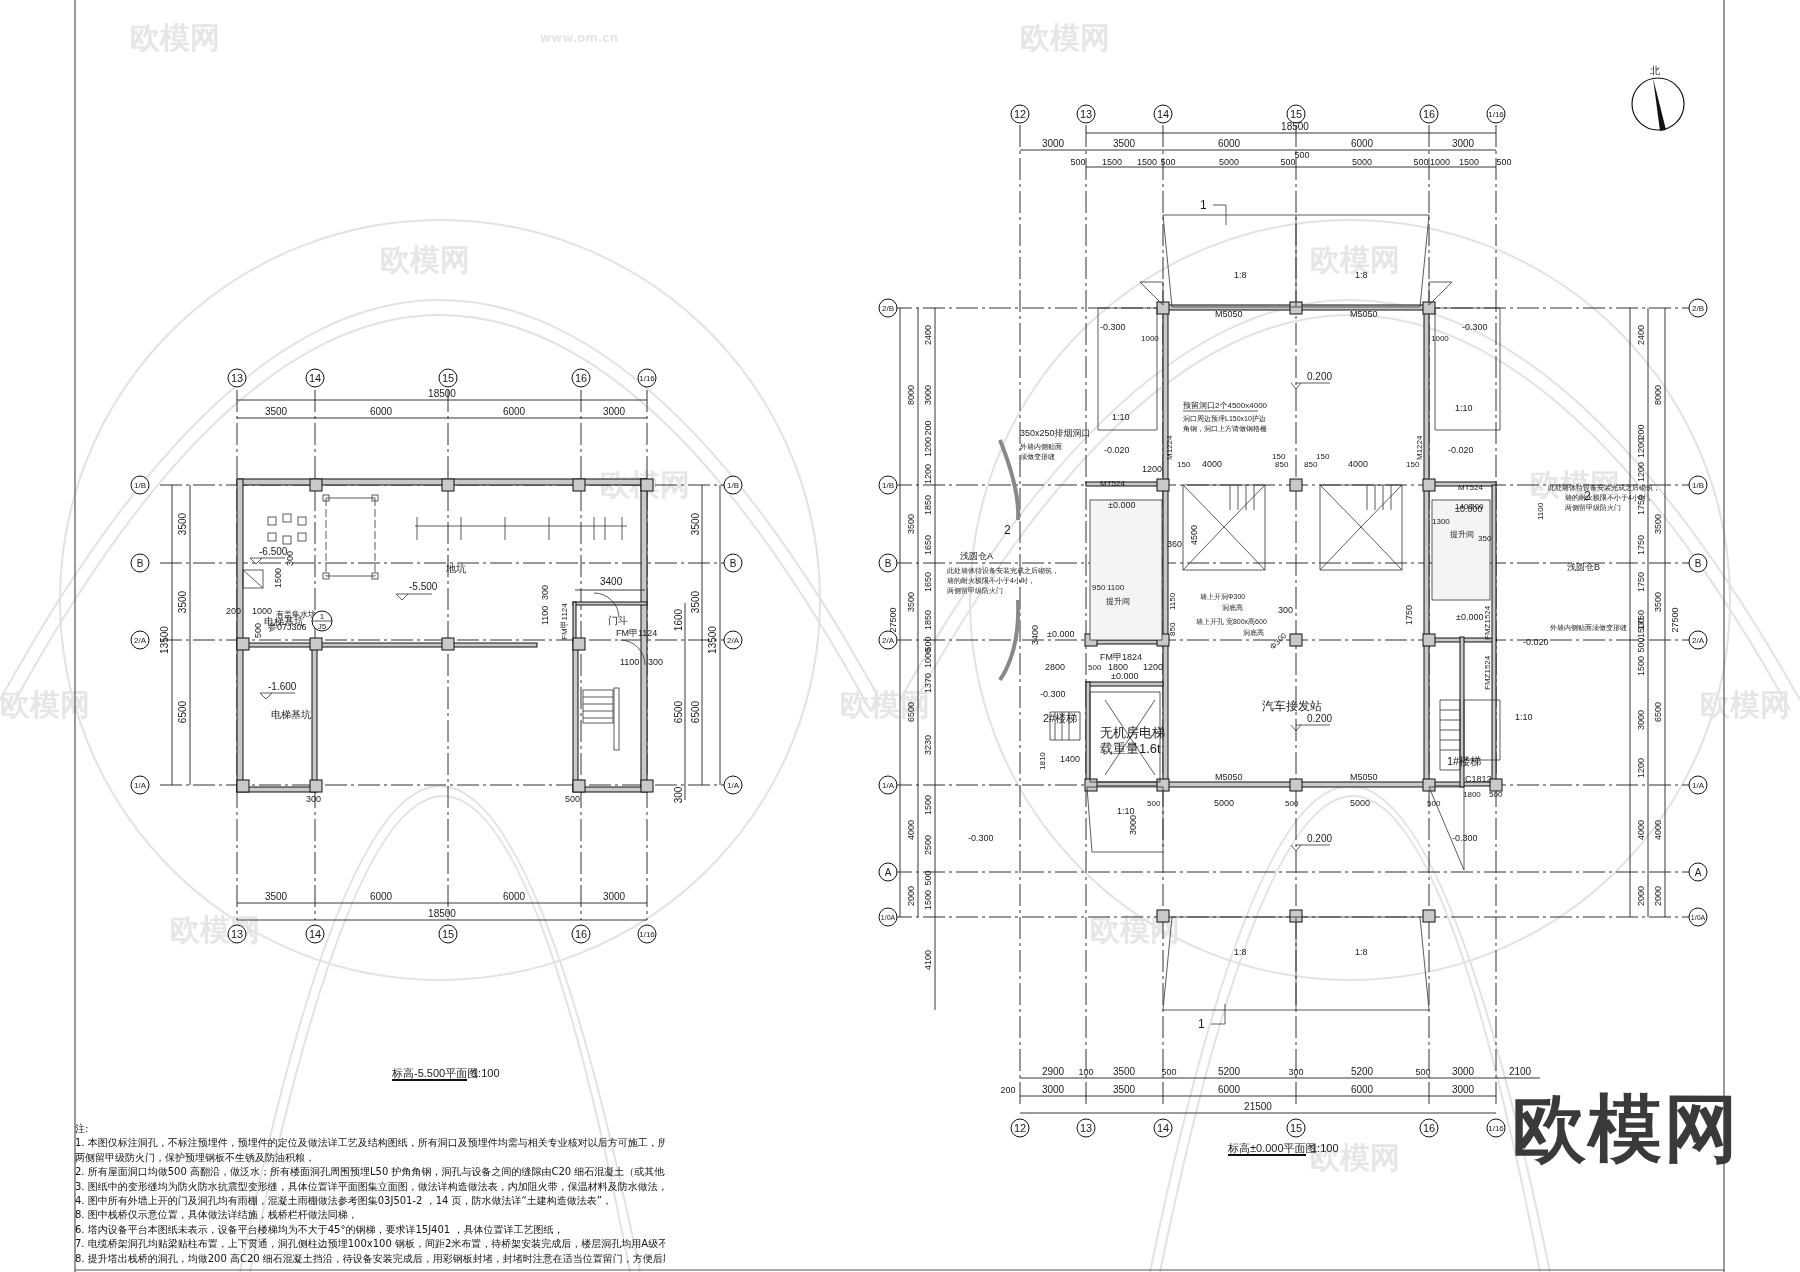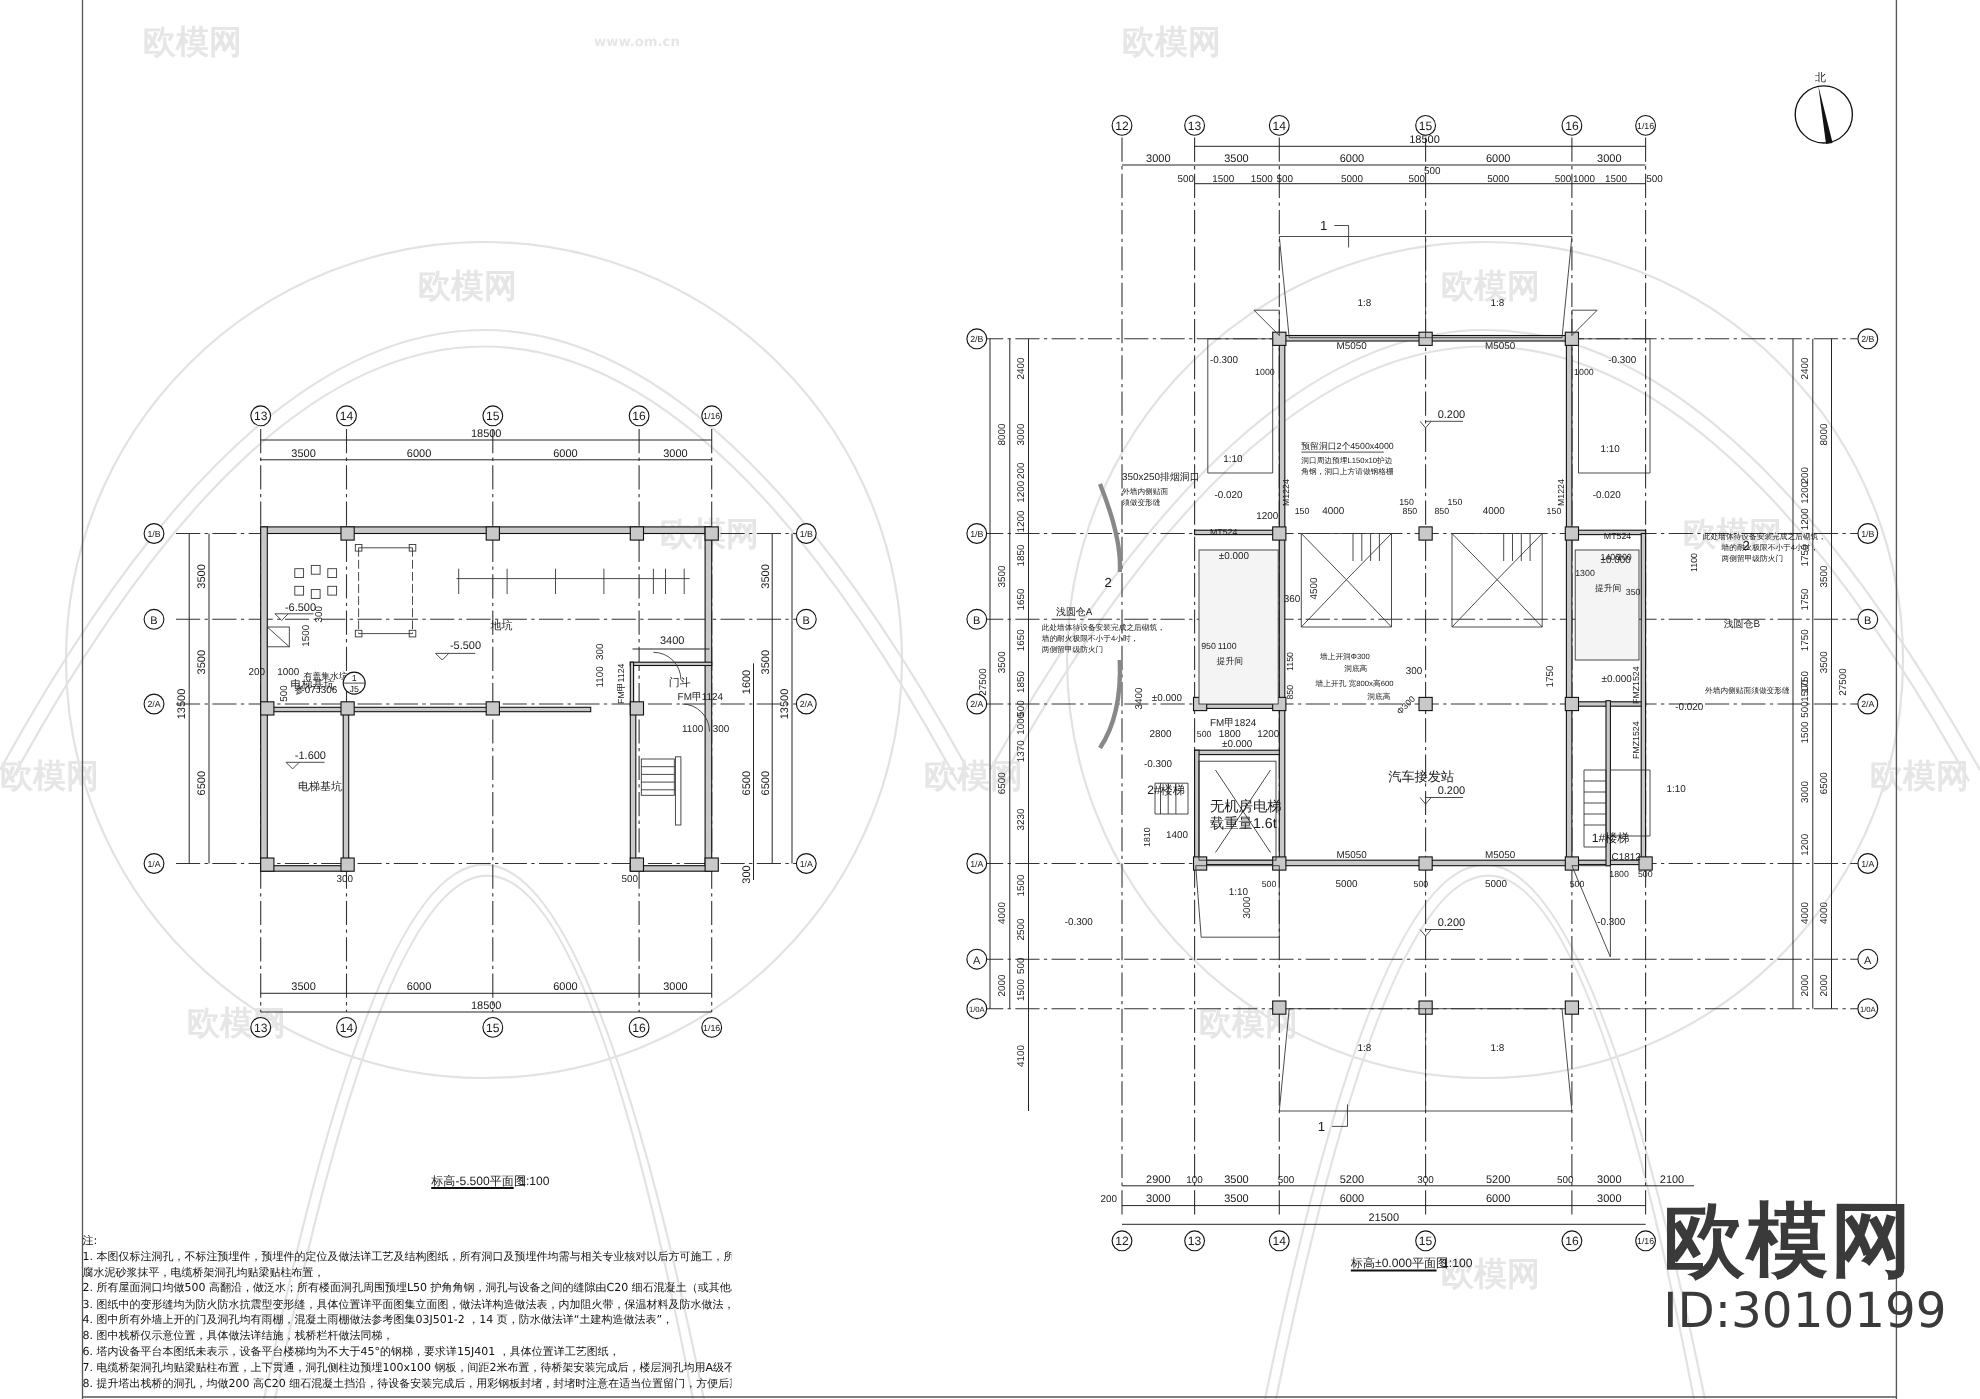--- a/index.html
+++ b/index.html
@@ -650,26 +650,25 @@
       <text x="1311" y="1152" class="t11">1:100</text>
       <line x1="1228" y1="1155" x2="1306" y2="1155" stroke="#111" stroke-width="2"></line>
     </g>
   </g>
 </svg>
 </div>
 
 <div id="notes">
   <div class="n">注:</div>
   <div class="n">1. 本图仅标注洞孔，不标注预埋件，预埋件的定位及做法详工艺及结构图纸，所有洞口及预埋件均需与相关专业核对以后方可施工，所有预埋件待设备安装完成之后用防</div>
-  <div class="n">腐水泥砂浆抹平，电缆桥架洞孔均贴梁贴柱布置，</div>
+  <div class="n">两侧留甲级防火门，保护预埋钢板不生锈及防油积粮，</div>
   <div class="n">2. 所有屋面洞口均做500 高翻沿，做泛水；所有楼面洞孔周围预埋L50 护角角钢，洞孔与设备之间的缝隙由C20 细石混凝土（或其他A级防火材料）封堵密实，</div>
   <div class="n">3. 图纸中的变形缝均为防火防水抗震型变形缝，具体位置详平面图集立面图，做法详构造做法表，内加阻火带，保温材料及防水做法，</div>
   <div class="n">4. 图中所有外墙上开的门及洞孔均有雨棚，混凝土雨棚做法参考图集03J501-2 ，14 页，防水做法详“土建构造做法表”，</div>
   <div class="n">8. 图中栈桥仅示意位置，具体做法详结施，栈桥栏杆做法同梯，</div>
   <div class="n">6. 塔内设备平台本图纸未表示，设备平台楼梯均为不大于45°的钢梯，要求详15J401 ，具体位置详工艺图纸，</div>
   <div class="n">7. 电缆桥架洞孔均贴梁贴柱布置，上下贯通，洞孔侧柱边预埋100x100 钢板，间距2米布置，待桥架安装完成后，楼层洞孔均用A级不燃材料封堵密实，</div>
   <div class="n">8. 提升塔出栈桥的洞孔，均做200 高C20 细石混凝土挡沿，待设备安装完成后，用彩钢板封堵，封堵时注意在适当位置留门，方便后期使用，</div>
 </div>
 
 <div id="brand">
   <div class="logo">欧模网</div>
-  <div class="id">ID:3010199</div>
 </div>
 
 </body></html>

